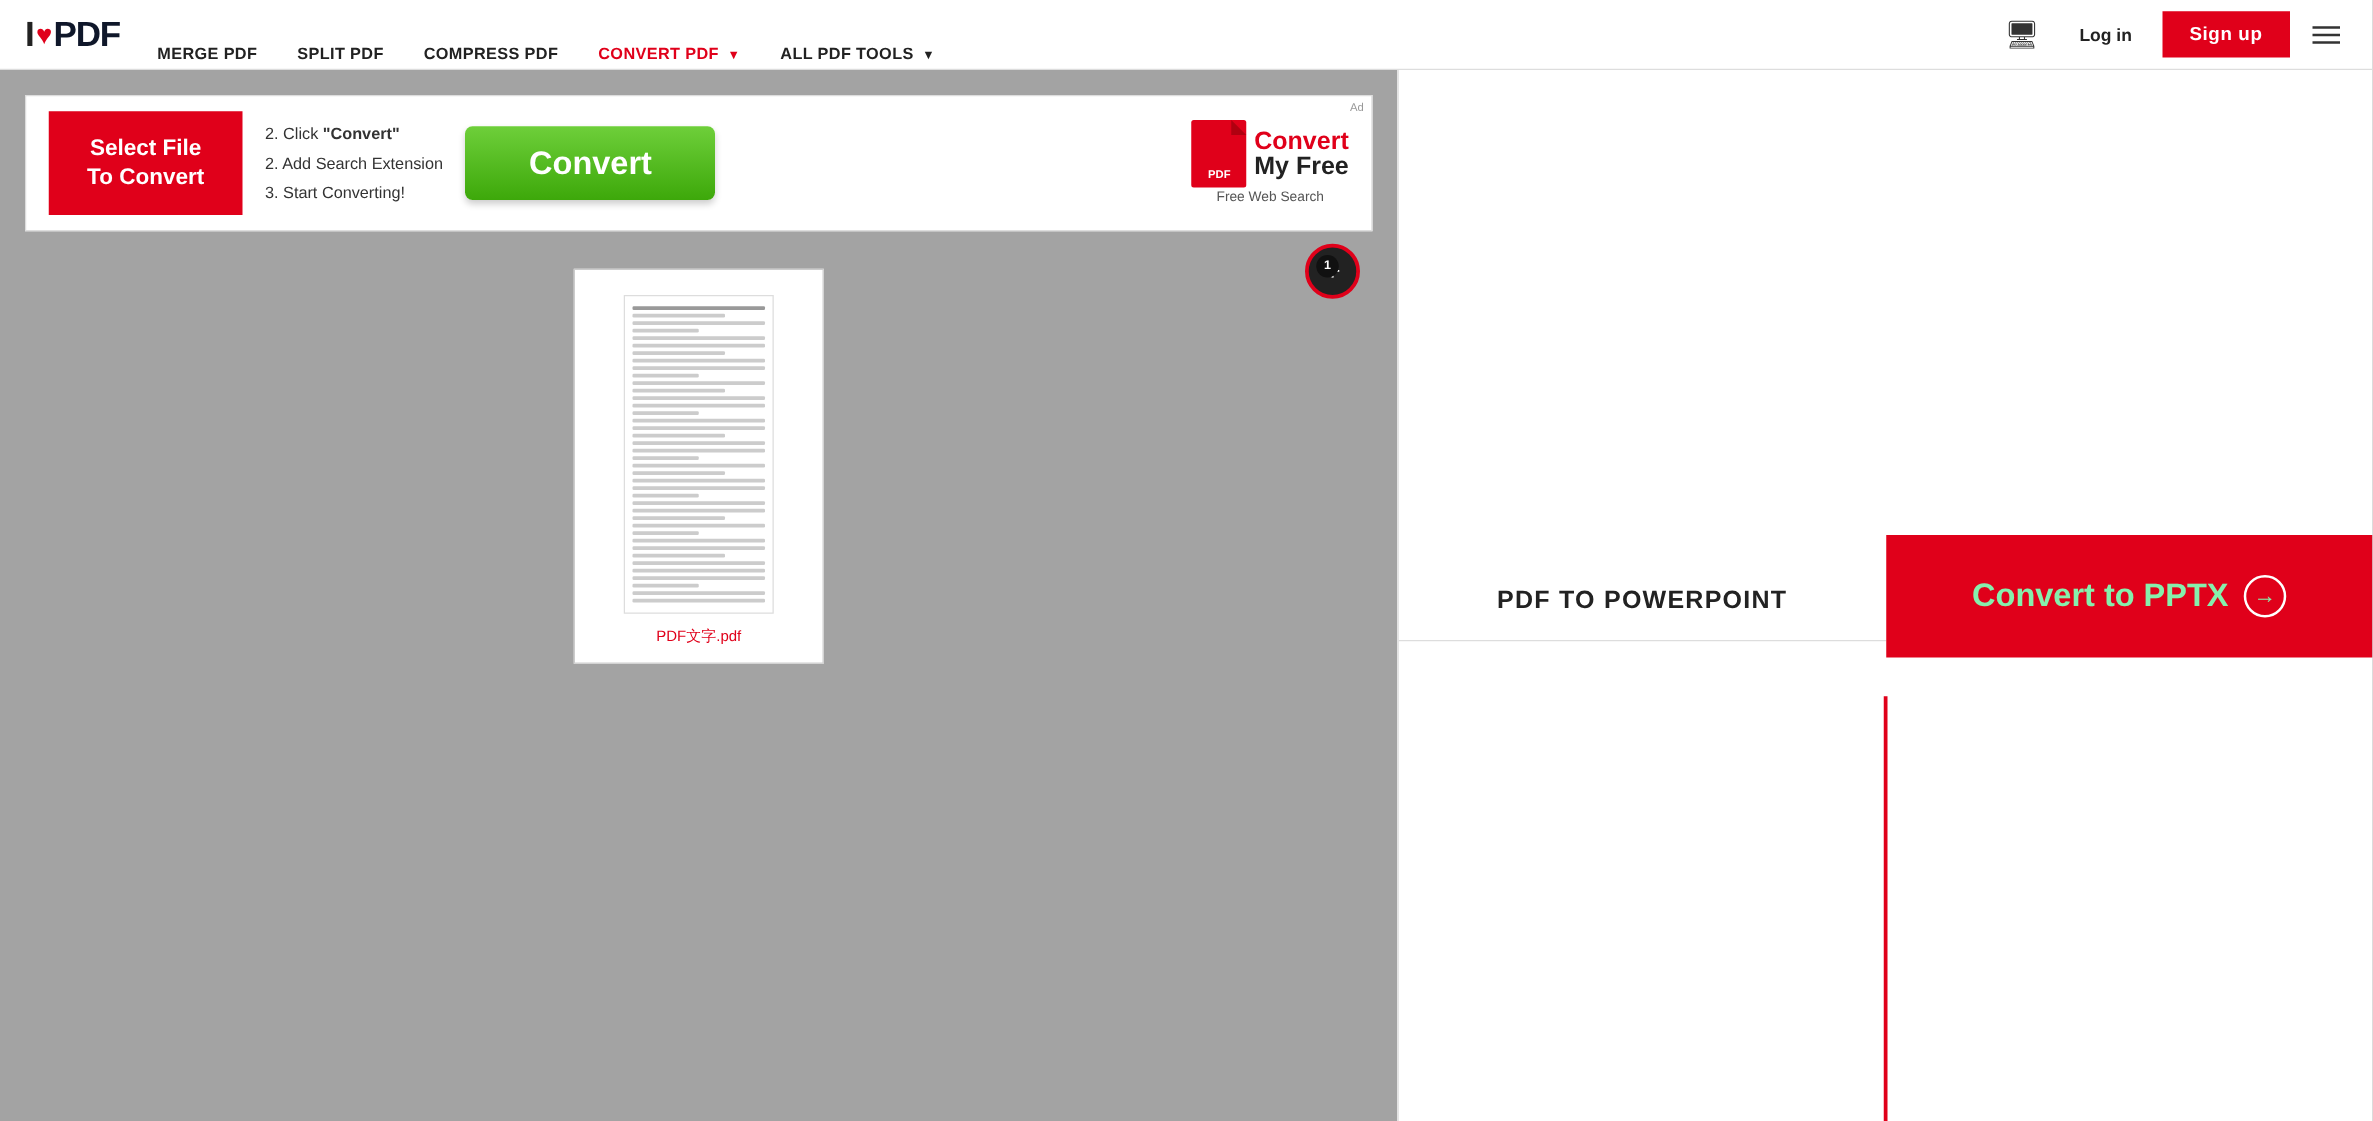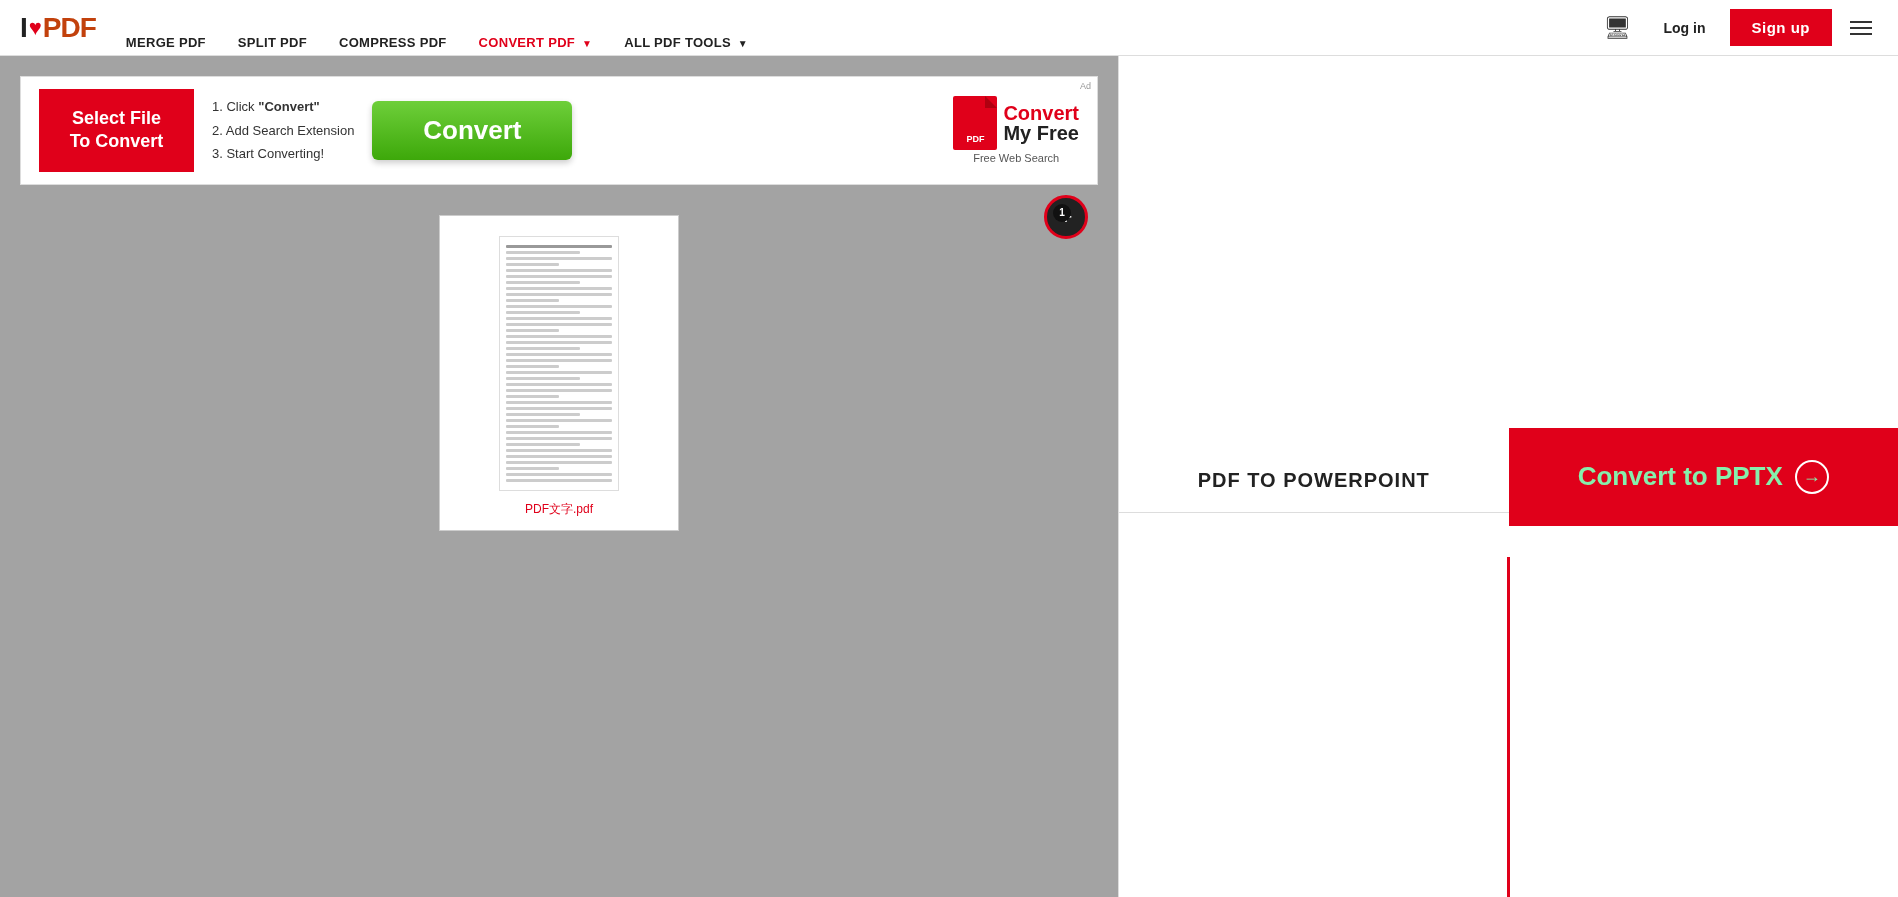--- a/index.html
+++ b/index.html
@@ -14,21 +14,21 @@
     }
     .logo {
       display: flex; align-items: center;
       font-size: 28px; font-weight: 900;
       color: #222; text-decoration: none;
       margin-right: 30px; letter-spacing: -1px;
     }
     .logo-heart {
       color: #e0001a; font-size: 22px; margin: 0 2px;
     }
-    .logo-pdf { color: #c2410c; }
+    .logo-pdf { color: #0f172a; }
     .nav-links {
       display: flex; align-items: center; gap: 32px;
       flex: 1;
     }
     .nav-link {
       font-size: 13px; font-weight: 600; color: #222;
       text-decoration: none; text-transform: uppercase;
       letter-spacing: 0.3px; cursor: pointer; margin-top: 30px;
     }
     .nav-link.active { color: #e0001a; }
@@ -126,21 +126,21 @@
 
     
     .file-area {
       display: flex; justify-content: center; align-items: flex-start;
       padding: 30px; position: relative;
     }
 
     
     .file-card {
       background: #fff;
-      width: 240px; min-height: 260px;
+      width: 200px; min-height: 260px;
       display: flex; flex-direction: column; align-items: center;
       padding: 20px 10px 12px;
       border: 1px solid #ccc;
       position: relative;
     }
     .file-preview {
       width: 120px; min-height: 170px;
       background: #fff; border: 1px solid #ddd;
       display: flex; flex-direction: column;
       padding: 8px 6px; gap: 3px;
@@ -266,21 +266,21 @@
     <div class="ad-banner">
       <span class="ad-label">Ad</span>
 
       <button class="btn-select-file">
         <span>Select File</span><br>
         <span>To Convert</span>
       </button>
 
       <div class="ad-steps">
         <div>
-          <span>1. Click</span>
+          <span>2. Click</span>
           <span class="step-click">"Convert"</span>
         </div>
         <div>
           <span>2. Add</span>
           <span class="step-text">Search Extension</span>
         </div>
         <div>3. Start Converting!</div>
       </div>
 
       <button class="btn-convert-green">Convert</button>

